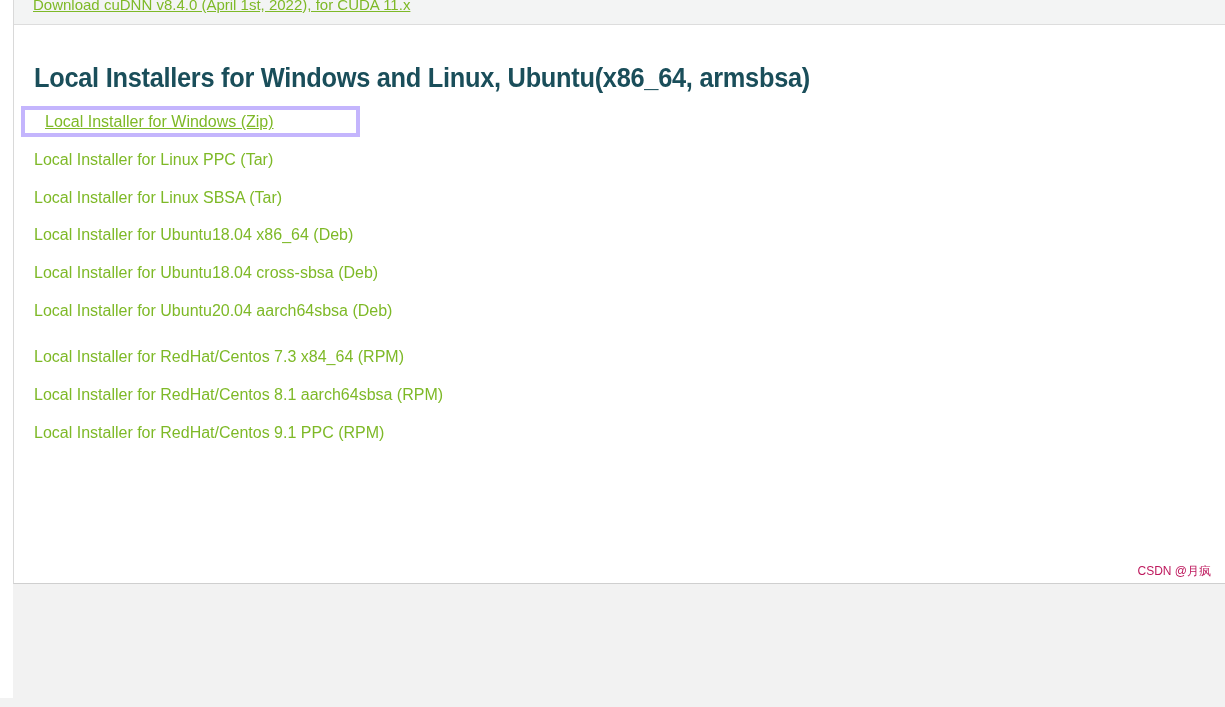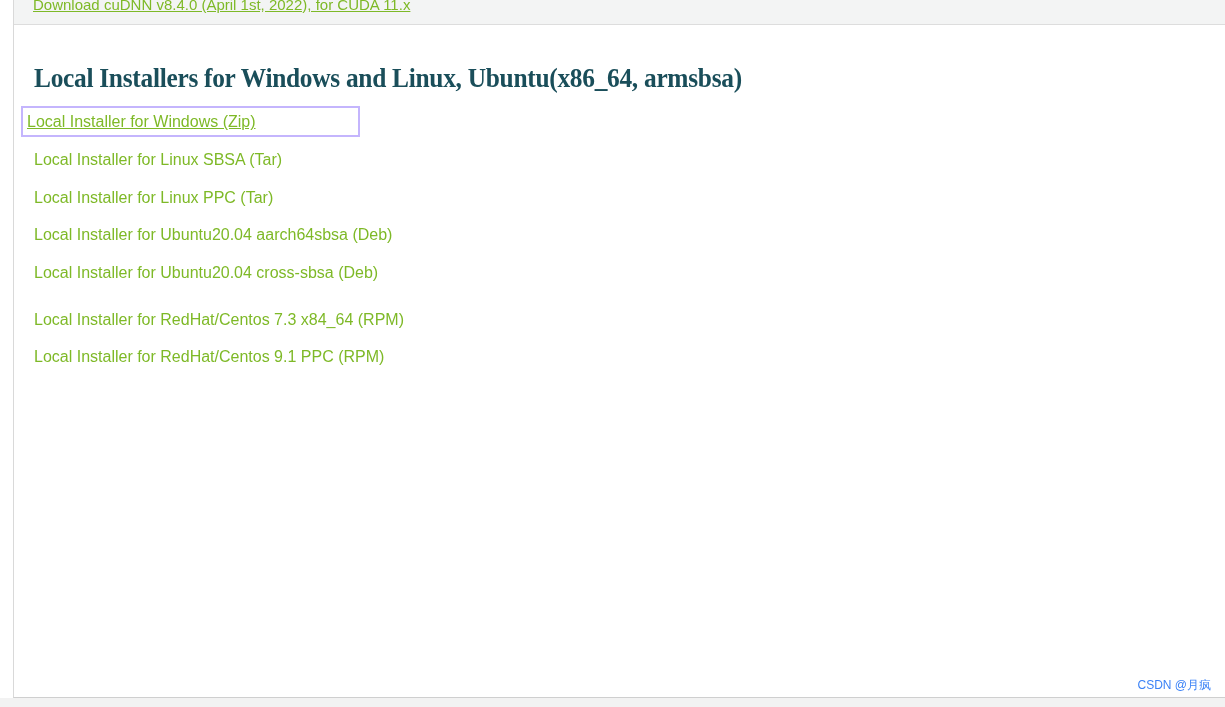--- a/index.html
+++ b/index.html
@@ -16,21 +16,21 @@
   }
   
   .gutter {
     position: absolute; left: 0; top: 0;
     width: 13px; height: 698px;
     background: #ffffff;
   }
   
   .panel {
     position: absolute; left: 13px; top: 0;
-    width: 1212px; height: 698px;
+    width: 1212px; height: 584px;
     background: #ffffff;
     border-left: 1px solid #d9d9d9;
     border-bottom: 1px solid #cfcfcf;
   }
   
   .accordion-header {
     position: relative;
     height: 25px;
     background: #f3f4f4;
     border-bottom: 1px solid #dddddd;
@@ -52,21 +52,21 @@
     font-weight: bold;
     color: #1a4e5a;
     white-space: nowrap;
   }
   .section-heading .squeeze {
     display: inline-block;
     transform: scaleX(0.94);
     transform-origin: left center;
     letter-spacing: -0.3px;
   }
-  h2.section-heading.first { margin-top: 38px; font-family: Liberation Serif, serif; }
+  h2.section-heading.first { margin-top: 38px; }
   h2.section-heading.second { margin-top: 19px; }
   ul.link-list { list-style: none; }
   ul.link-list.first  { margin-top: 10px; }
   ul.link-list.second { margin-top: 9px; }
   ul.link-list li {
     height: 37.7px;
     display: flex;
     align-items: center;
   }
   ul.link-list a {
@@ -74,30 +74,30 @@
     line-height: 19px;
     color: #7eb927;
     text-decoration: none;
     white-space: nowrap;
   }
   ul.link-list a.underlined { text-decoration: underline; }
   .highlight-box {
     margin-left: -13px;
     width: 339px;
     height: 31px;
-    border: 2px solid #c4b5fd;
+    border: 4px solid #c4b5fd;
     display: flex;
     align-items: center;
-    padding-left: 4px;
+    padding-left: 20px;
   }
   .watermark {
     position: absolute;
     right: 14px; bottom: 3px;
     font-size: 12px;
-    color: #3b82f6;
+    color: #be185d;
     white-space: nowrap;
   }
 </style>
 </head>
 <body>
 
 <div class="page">
   <div class="gutter"></div>
 
   <div class="panel">
@@ -112,37 +112,43 @@
         <span class="squeeze">Local Installers for Windows and Linux, Ubuntu(x86_64, armsbsa)</span>
       </h2>
 
       <ul class="link-list first">
         <li>
           <span class="highlight-box">
             <a href="#" class="underlined">Local Installer for Windows (Zip)</a>
           </span>
         </li>
         <li>
+          <a href="#">Local Installer for Linux PPC (Tar)</a>
+        </li>
+        <li>
           <a href="#">Local Installer for Linux SBSA (Tar)</a>
         </li>
         <li>
-          <a href="#">Local Installer for Linux PPC (Tar)</a>
+          <a href="#">Local Installer for Ubuntu18.04 x86_64 (Deb)</a>
+        </li>
+        <li>
+          <a href="#">Local Installer for Ubuntu18.04 cross-sbsa (Deb)</a>
         </li>
         <li>
           <a href="#">Local Installer for Ubuntu20.04 aarch64sbsa (Deb)</a>
-        </li>
-        <li>
-          <a href="#">Local Installer for Ubuntu20.04 cross-sbsa (Deb)</a>
         </li>
       </ul>
 
 
       <ul class="link-list second">
         <li>
           <a href="#">Local Installer for RedHat/Centos 7.3 x84_64 (RPM)</a>
+        </li>
+        <li>
+          <a href="#">Local Installer for RedHat/Centos 8.1 aarch64sbsa (RPM)</a>
         </li>
         <li>
           <a href="#">Local Installer for RedHat/Centos 9.1 PPC (RPM)</a>
         </li>
       </ul>
 
     </div>
 
     <div class="watermark">CSDN @月疯</div>
   </div>

